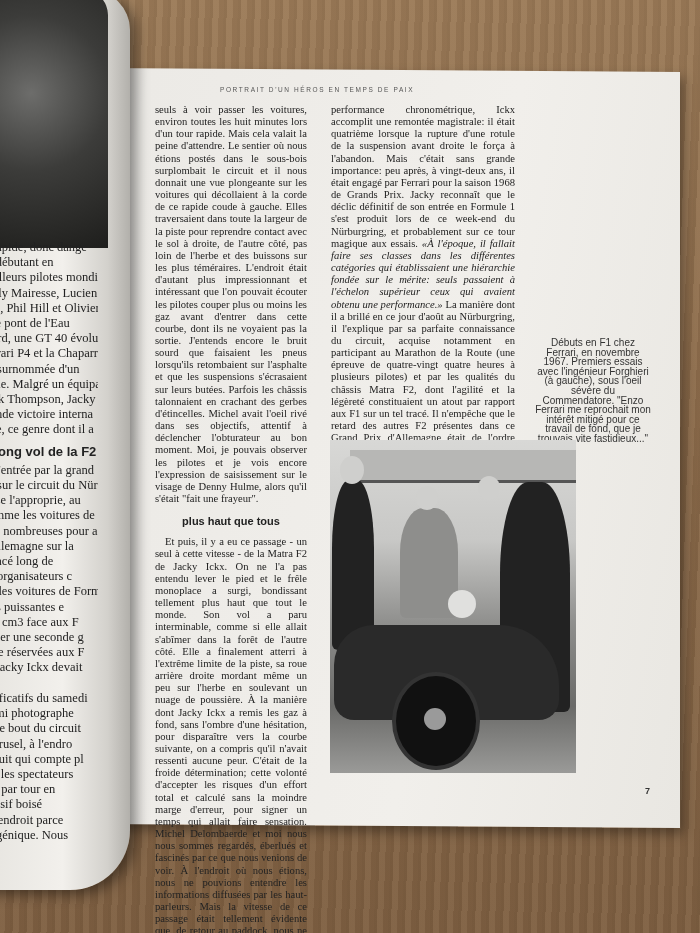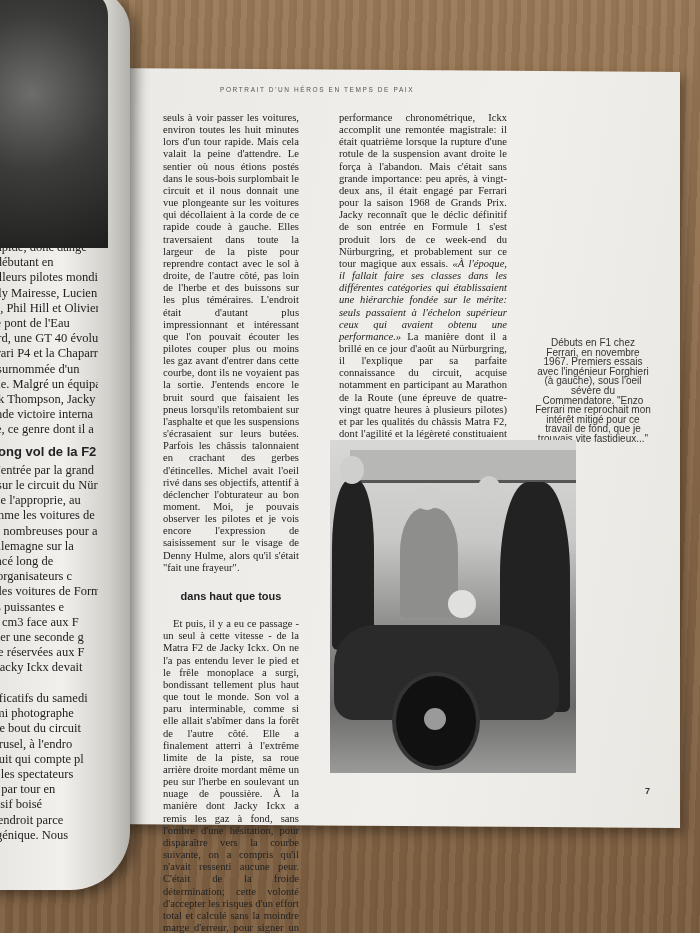--- a/index.html
+++ b/index.html
@@ -22,21 +22,21 @@
   }
   .running-head {
     position:absolute; left:220px; top:86px; width:420px;
     font-family:"Liberation Sans", sans-serif; font-size:6.5px; letter-spacing:1.6px;
     color:#555; text-transform:uppercase; white-space:nowrap;
   }
   .col {
     position:absolute; font-size:10.6px; line-height:12.15px; color:#222;
     text-align:justify; hyphens:auto;
   }
-  .col p { margin:16px; }
+  .col p { margin:8px; }
   .col1 { left:147px; top:96px; width:168px; }
   .col2 { left:323px; top:96px; width:200px; }
   .subhead {
     font-family:"Liberation Sans", sans-serif; font-weight:bold; font-size:11px;
     text-align:center; margin:10px 0 9px 0; color:#222;
   }
   .caption {
     position:absolute; left:534px; top:338px; width:118px;
     font-family:"Liberation Sans", sans-serif; font-size:10px;
     line-height:9.6px; color:#333;text-align:center;
@@ -78,21 +78,21 @@
 <body>
 
 <div class="wood-grain"></div>
 
 <div class="page"></div>
 
 <div class="running-head">Portrait d'un héros en temps de paix</div>
 
 <div class="col col1">
   <p>seuls à voir passer les voitures, environ toutes les huit minutes lors d'un tour rapide. Mais cela valait la peine d'attendre. Le sentier où nous étions postés dans le sous-bois surplombait le circuit et il nous donnait une vue plongeante sur les voitures qui décollaient à la corde de ce rapide coude à gauche. Elles traversaient dans toute la largeur de la piste pour reprendre contact avec le sol à droite, de l'autre côté, pas loin de l'herbe et des buissons sur les plus téméraires. L'endroit était d'autant plus impressionnant et intéressant que l'on pouvait écouter les pilotes couper plus ou moins les gaz avant d'entrer dans cette courbe, dont ils ne voyaient pas la sortie. J'entends encore le bruit sourd que faisaient les pneus lorsqu'ils retombaient sur l'asphalte et que les suspensions s'écrasaient sur leurs butées. Parfois les châssis talonnaient en crachant des gerbes d'étincelles. Michel avait l'oeil rivé dans ses objectifs, attentif à déclencher l'obturateur au bon moment. Moi, je pouvais observer les pilotes et je vois encore l'expression de saisissement sur le visage de Denny Hulme, alors qu'il s'était "fait une frayeur".</p>
-  <div class="subhead">dans haut que tous</div>
+  <div class="subhead">plus haut que tous</div>
   <p style="text-indent:10px;">Et puis, il y a eu ce passage - un seul à cette vitesse - de la Matra F2 de Jacky Ickx. On ne l'a pas entendu lever le pied et le frêle monoplace a surgi, bondissant tellement plus haut que tout le monde. Son vol a paru interminable, comme si elle allait s'abîmer dans la forêt de l'autre côté. Elle a finalement atterri à l'extrême limite de la piste, sa roue arrière droite mordant même un peu sur l'herbe en soulevant un nuage de poussière. À la manière dont Jacky Ickx a remis les gaz à fond, sans l'ombre d'une hésitation, pour disparaître vers la courbe suivante, on a compris qu'il n'avait ressenti aucune peur. C'était de la froide détermination; cette volonté d'accepter les risques d'un effort total et calculé sans la moindre marge d'erreur, pour signer un temps qui allait faire sensation. Michel Delombaerde et moi nous nous sommes regardés, éberlués et fascinés par ce que nous venions de voir. À l'endroit où nous étions, nous ne pouvions entendre les informations diffusées par les haut-parleurs. Mais la vitesse de ce passage était tellement évidente que, de retour au paddock, nous ne fûmes qu'à demi surpris d'apprendre la portée de l'exploit dont nous avions été les témoins privilégiés: au volant de sa Matra F2, Jacky Ickx avait signé le troisième temps absolu des essais du Grand Prix d'Allemagne, derrière Jim Clark et Denny Hulme, mais devant toutes les autres F1!</p>
 
 </div>
 
 <div class="col col2">
   <p>
     <span>performance chronométrique, Ickx accomplit une remontée magistrale: il était quatrième lorsque la rupture d'une rotule de la suspension avant droite le força à l'abandon. Mais c'était sans grande importance: peu après, à vingt-deux ans, il était engagé par Ferrari pour la saison 1968 de Grands Prix. Jacky reconnaît que le déclic définitif de son entrée en Formule 1 s'est produit lors de ce week-end du Nürburgring, et probablement sur ce tour magique aux essais.</span>
     <em>«À l'époque, il fallait faire ses classes dans les différentes catégories qui établissaient une hiérarchie fondée sur le mérite: seuls passaient à l'échelon supérieur ceux qui avaient obtenu une performance.»</em>
     <span>La manière dont il a brillé en ce jour d'août au Nürburgring, il l'explique par sa parfaite connaissance du circuit, acquise notamment en participant au Marathon de la Route (une épreuve de quatre-vingt quatre heures à plusieurs pilotes) et par les qualités du châssis Matra F2, dont l'agilité et la légèreté constituaient un atout par rapport aux F1 sur un tel tracé. Il n'empêche que le retard des autres F2 présentes dans ce Grand Prix d'Allemagne était de l'ordre de... trente secondes au tour par rapport à la performance du jeune pilote belge! À la fin de la saison, Jacky Ickx était d'ailleurs sacré Champion d'Europe de F2 du fait de l'ensemble de ses résultats.</span>
   </p>

